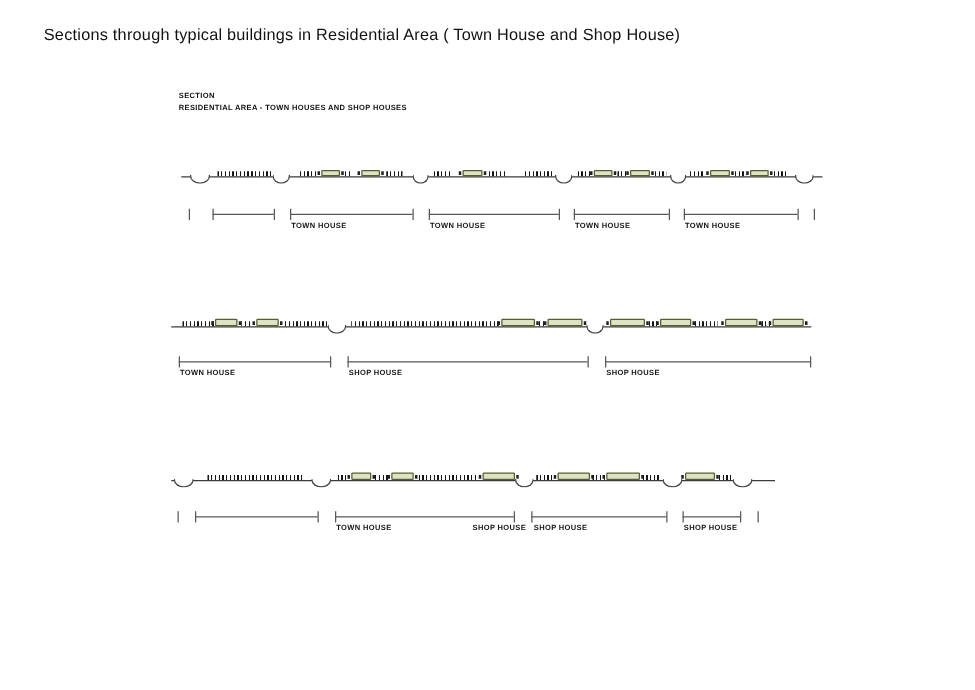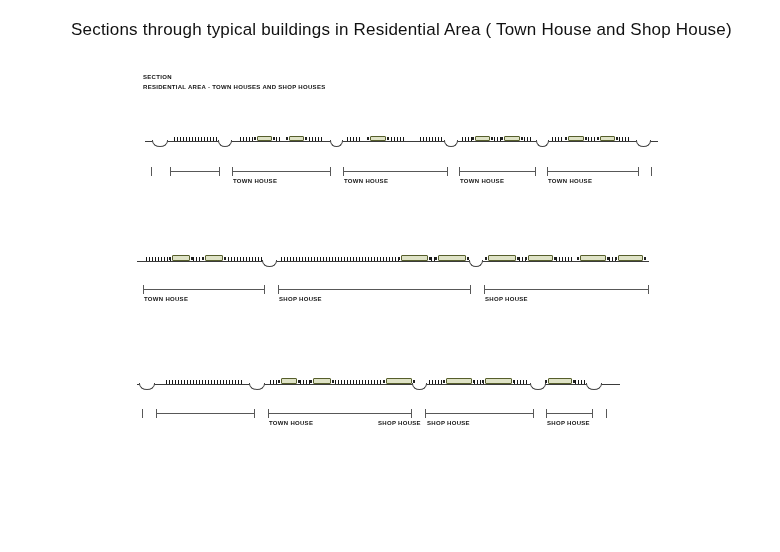--- a/index.html
+++ b/index.html
@@ -5,21 +5,21 @@
   html,body{margin:0;padding:0;background:#e8e8e8;}
   #page{
     position:relative;
     width:780px;height:552px;
     background:#ffffff;
     font-family:"Liberation Sans", sans-serif;
     overflow:hidden;
   }
   #title{
     position:absolute;left:35px;top:20px;
-    font-size:17px;color:#111;letter-spacing:.2px;white-space:nowrap;margin-left:36px;
+    font-size:13px;color:#111;letter-spacing:.2px;white-space:nowrap;
   }
   .dwg-heading{
     position:absolute;left:143px;
     font-size:6px;font-weight:bold;color:#111;letter-spacing:.3px;white-space:nowrap;
   }
   #heading-line1{top:74px;}
   #heading-line2{top:84px;}
   #diagram{position:absolute;left:0;top:0;width:780px;height:552px;}
   #diagram > div{position:absolute;}
   .gline{height:1px;background:var(--ground,#3b3b3b);}

